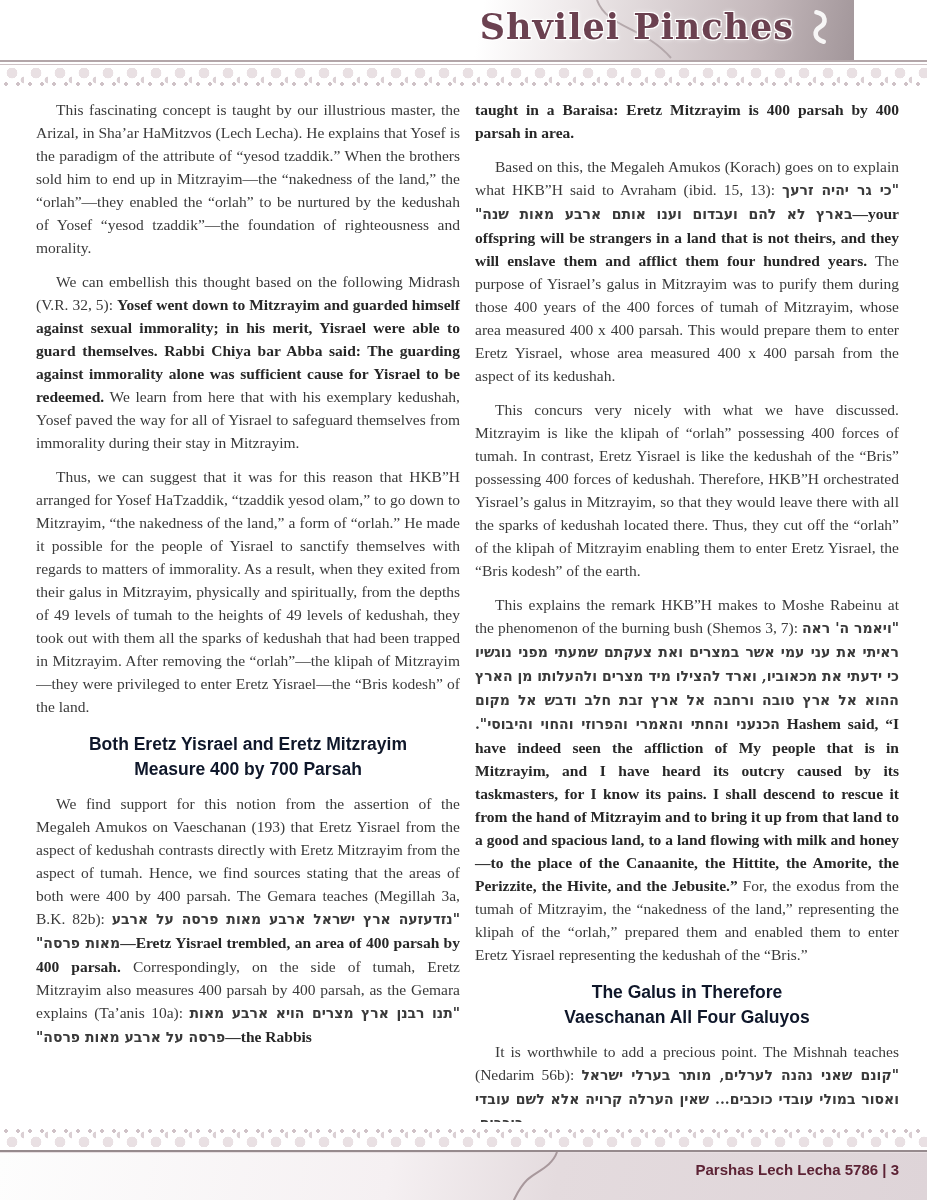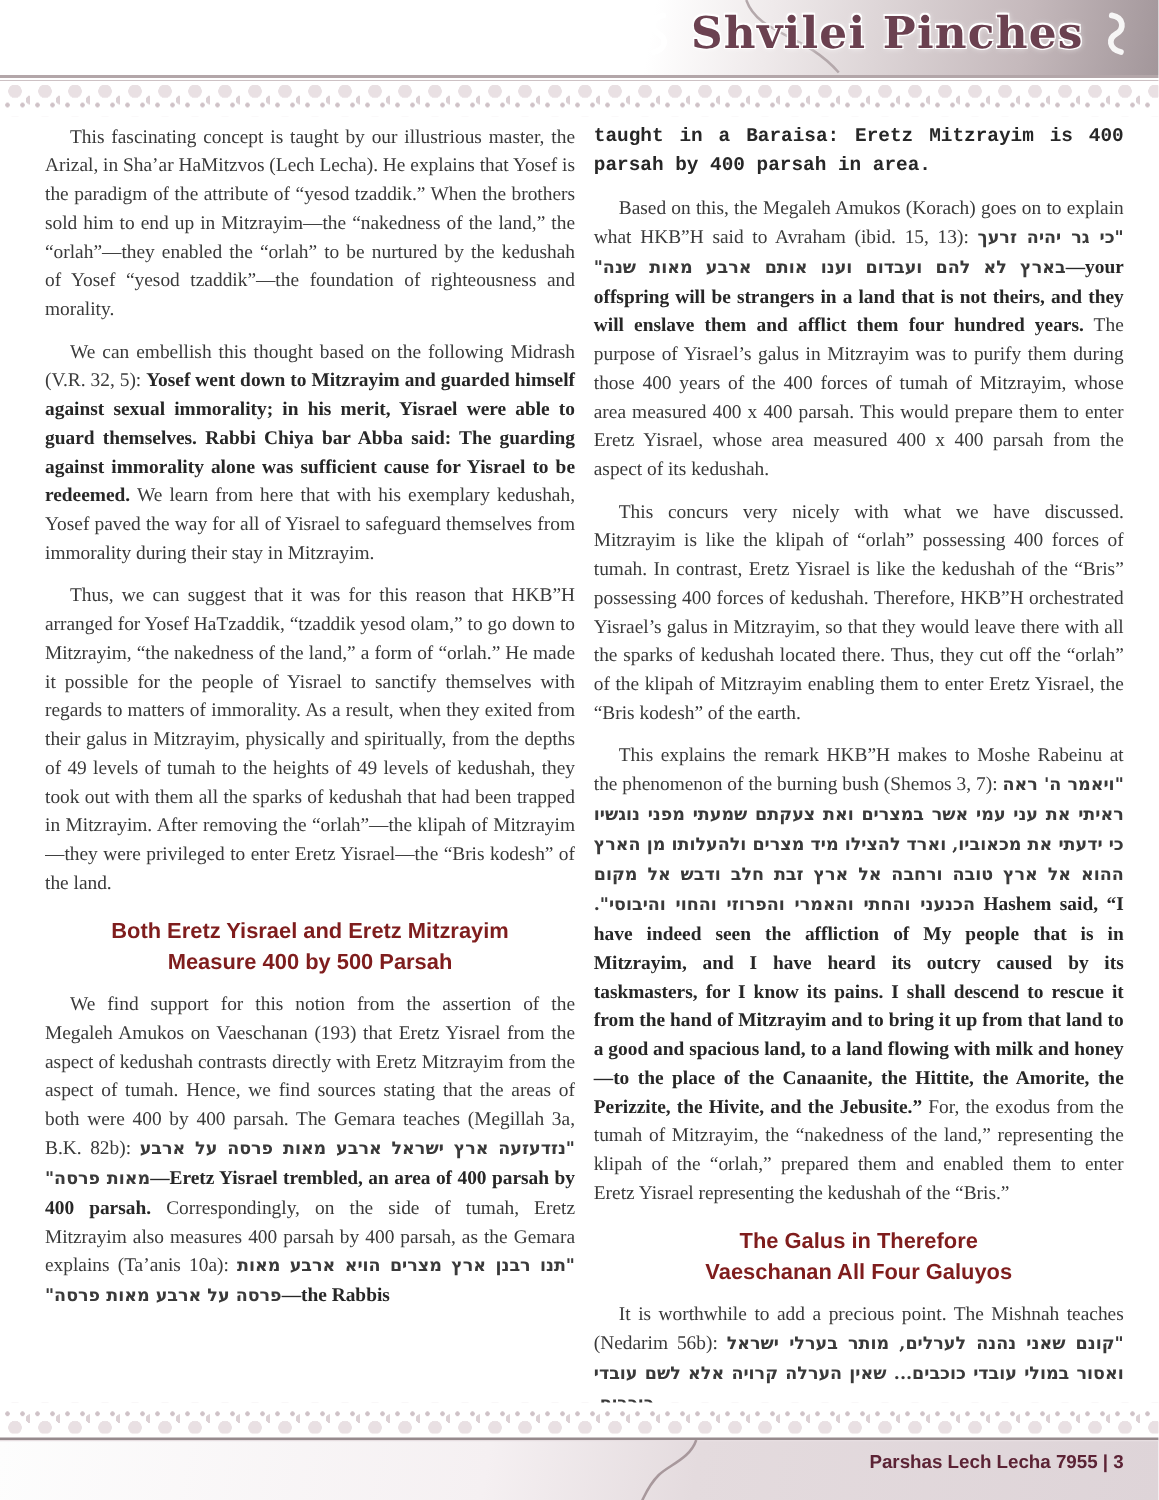--- a/index.html
+++ b/index.html
@@ -7,21 +7,21 @@
     width:927px; height:1200px;
     font-family:"Liberation Serif","DejaVu Serif",serif;
     background:#ffffff;
   }
   .page {
     position:relative; width:927px; height:1200px;
     background:#ffffff; overflow:hidden;
   }
 
   
-  .header { position:absolute; top:0; left:0; width:927px; height:60px; }
+  .header { position:absolute; top:0; left:0; width:854px; height:60px; }
   .header-band {
     position:absolute; inset:0;
     background:linear-gradient(100deg,#ffffff 0%,#ffffff 56%,#efeaeb 66%,#c5b9bc 88%,#a2969a 100%);
   }
   .header-curve { position:absolute; left:585px; top:0; }
   .title-row {
     position:absolute; top:6px; right:22px;
     display:flex; align-items:center; gap:16px;
   }
   .page-title {
@@ -50,32 +50,32 @@
   
   .main {
     position:absolute; top:98px; left:36px; width:863px; height:1024px;
     display:flex; gap:15px; overflow:hidden;
   }
   .col { flex:1 1 0; min-width:0; text-align:justify; }
   .para {
     margin:0 0 11px 0; text-indent:20px;
     font-size:15.5px; line-height:23px; color:#3a3a3a;
   }
-  .para.no-indent { text-indent:0;font-family:Liberation Mono, monospace; }
+  .para.no-indent { text-indent:0; }
   .bold { font-weight:bold; color:#272727; }
   .hebrew {
     font-weight:bold; font-size:14px;
     font-family:"DejaVu Serif","DejaVu Sans",serif;
     unicode-bidi:isolate;
   }
   .section-heading {
     margin:14px 0 10px 0; text-align:center;
     font-family:"Liberation Sans","DejaVu Sans",sans-serif;
     font-weight:bold; font-size:17.5px; line-height:25px;
-    color:#7f1d1d; text-indent:0;
+    color:#0f172a; text-indent:0;
   }
 
   
   .footer-band {
     position:absolute; top:1150px; left:0; width:927px; height:50px;
     border-top:2px solid #968a8d;
     box-shadow:inset 0 1px 0 #e7dee1;
     background:linear-gradient(100deg,#fdfdfd 0%,#f5f0f2 42%,#e4dbde 60%,#ded4d8 100%);
   }
   .footer-curve { position:absolute; left:505px; top:0; }
@@ -106,34 +106,34 @@
     </div>
   </div>
   <div class="rule-band"></div>
   <div class="lace lace-top"></div>
 
   <div class="main">
     <div class="col">
         <p class="para"><span class="">This fascinating concept is taught by our illustrious master, the Arizal, in Sha’ar HaMitzvos (Lech Lecha).  He explains that Yosef is the paradigm of the attribute of “yesod tzaddik.”  When the brothers sold him to end up in Mitzrayim—the “nakedness of the land,” the “orlah”—they enabled the “orlah” to be nurtured by the kedushah of Yosef “yesod tzaddik”—the foundation of righteousness and morality.</span></p>
         <p class="para"><span class="">We can embellish this thought based on the following Midrash (V.R. 32, 5): </span><span class="bold ">Yosef went down to Mitzrayim and guarded himself against sexual immorality; in his merit, Yisrael were able to guard themselves.  Rabbi Chiya bar Abba said:  The guarding against immorality alone was sufficient cause for Yisrael to be redeemed.</span><span class="">  We learn from here that with his exemplary kedushah, Yosef paved the way for all of Yisrael to safeguard themselves from immorality during their stay in Mitzrayim.</span></p>
         <p class="para"><span class="">Thus, we can suggest that it was for this reason that HKB”H arranged for Yosef HaTzaddik, “tzaddik yesod olam,” to go down to Mitzrayim, “the nakedness of the land,” a form of “orlah.”  He made it possible for the people of Yisrael to sanctify themselves with regards to matters of immorality.  As a result, when they exited from their galus in Mitzrayim, physically and spiritually, from the depths of 49 levels of tumah to the heights of 49 levels of kedushah, they took out with them all the sparks of kedushah that had been trapped in Mitzrayim.  After removing the “orlah”—the klipah of Mitzrayim—they were privileged to enter Eretz Yisrael—the “Bris kodesh” of the land.</span></p>
-        <h3 class="section-heading"><span>Both Eretz Yisrael and Eretz Mitzrayim</span><br><span>Measure 400 by 500 Parsah</span></h3>
+        <h3 class="section-heading"><span>Both Eretz Yisrael and Eretz Mitzrayim</span><br><span>Measure 400 by 700 Parsah</span></h3>
         <p class="para"><span class="">We find support for this notion from the assertion of the Megaleh Amukos on Vaeschanan (193) that Eretz Yisrael from the aspect of kedushah contrasts directly with Eretz Mitzrayim from the aspect of tumah.  Hence, we find sources stating that the areas of both were 400 by 400 parsah.  The Gemara teaches (Megillah 3a, B.K. 82b): </span><span class="hebrew" dir="rtl">"נזדעזעה ארץ ישראל ארבע מאות פרסה על ארבע מאות פרסה"</span><span class="bold ">—Eretz Yisrael trembled, an area of 400 parsah by 400 parsah.</span><span class="">  Correspondingly, on the side of tumah, Eretz Mitzrayim also measures 400 parsah by 400 parsah,  as the Gemara explains (Ta’anis 10a): </span><span class="hebrew" dir="rtl">"תנו רבנן ארץ מצרים הויא ארבע מאות פרסה על ארבע מאות פרסה"</span><span class="bold ">—the Rabbis</span></p>
       </div>
     <div class="col">
         <p class="para no-indent"><span class="bold ">taught in a Baraisa: Eretz Mitzrayim is 400 parsah by 400 parsah in area.</span></p>
         <p class="para"><span class="">Based on this, the Megaleh Amukos (Korach) goes on to explain what HKB”H said to Avraham (ibid. 15, 13): </span><span class="hebrew" dir="rtl">"כי גר יהיה זרעך בארץ לא להם ועבדום וענו אותם ארבע מאות שנה"</span><span class="bold ">—your offspring will be strangers in a land that is not theirs, and they will enslave them and afflict them four hundred years.</span><span class="">  The purpose of Yisrael’s galus in Mitzrayim was to purify them during those 400 years of the 400 forces of tumah of Mitzrayim, whose area measured 400 x 400 parsah.  This would prepare them to enter Eretz Yisrael, whose area measured 400 x 400 parsah from the aspect of its kedushah.</span></p>
         <p class="para"><span class="">This concurs very nicely with what we have discussed.  Mitzrayim is like the klipah of “orlah” possessing 400 forces of tumah.  In contrast, Eretz Yisrael is like the kedushah of the “Bris” possessing 400 forces of kedushah.  Therefore, HKB”H orchestrated Yisrael’s galus in Mitzrayim, so that they would leave there with all the sparks of kedushah located there.  Thus, they cut off the “orlah” of the klipah of Mitzrayim enabling them to enter Eretz Yisrael, the “Bris kodesh” of the earth.</span></p>
         <p class="para"><span class="">This explains the remark HKB”H makes to Moshe Rabeinu at the phenomenon of the burning bush (Shemos 3, 7): </span><span class="hebrew" dir="rtl">"ויאמר ה' ראה ראיתי את עני עמי אשר במצרים ואת צעקתם שמעתי מפני נוגשיו כי ידעתי את מכאוביו, וארד להצילו מיד מצרים ולהעלותו מן הארץ ההוא אל ארץ טובה ורחבה אל ארץ זבת חלב ודבש אל מקום הכנעני והחתי והאמרי והפרוזי והחוי והיבוסי".</span><span class="bold ">  Hashem said, “I have indeed seen the affliction of My people that is in Mitzrayim, and I have heard its outcry caused by its taskmasters, for I know its pains.  I shall descend to rescue it from the hand of Mitzrayim and to bring it up from that land to a good and spacious land, to a land flowing with milk and honey—to the place of the Canaanite, the Hittite, the Amorite, the Perizzite, the Hivite, and the Jebusite.”</span><span class="">  For, the exodus from the tumah of Mitzrayim, the “nakedness of the land,” representing the klipah of the “orlah,” prepared them and enabled them to enter Eretz Yisrael representing the kedushah of the “Bris.”</span></p>
         <h3 class="section-heading"><span>The Galus in Therefore</span><br><span>Vaeschanan All Four Galuyos</span></h3>
         <p class="para"><span class="">It is worthwhile to add a precious point.  The Mishnah teaches (Nedarim 56b): </span><span class="hebrew" dir="rtl">"קונם שאני נהנה לערלים, מותר בערלי ישראל ואסור במולי עובדי כוכבים... שאין הערלה קרויה אלא לשם עובדי כוכבים,</span></p>
       </div>
   </div>
 
   <div class="lace lace-bottom"></div>
   <div class="footer-band">
     <svg class="footer-curve" width="70" height="50" viewBox="0 0 70 50">
       <path d="M52,0 C47,15 30,20 22,28 C14,36 12,42 8,50" fill="none" stroke="#a8989c" stroke-width="2"></path>
     </svg>
-    <div class="footer-text">Parshas Lech Lecha 7955 | 3</div>
+    <div class="footer-text">Parshas Lech Lecha 5786 | 3</div>
   </div>
 
 </div>
 
 </body></html>

